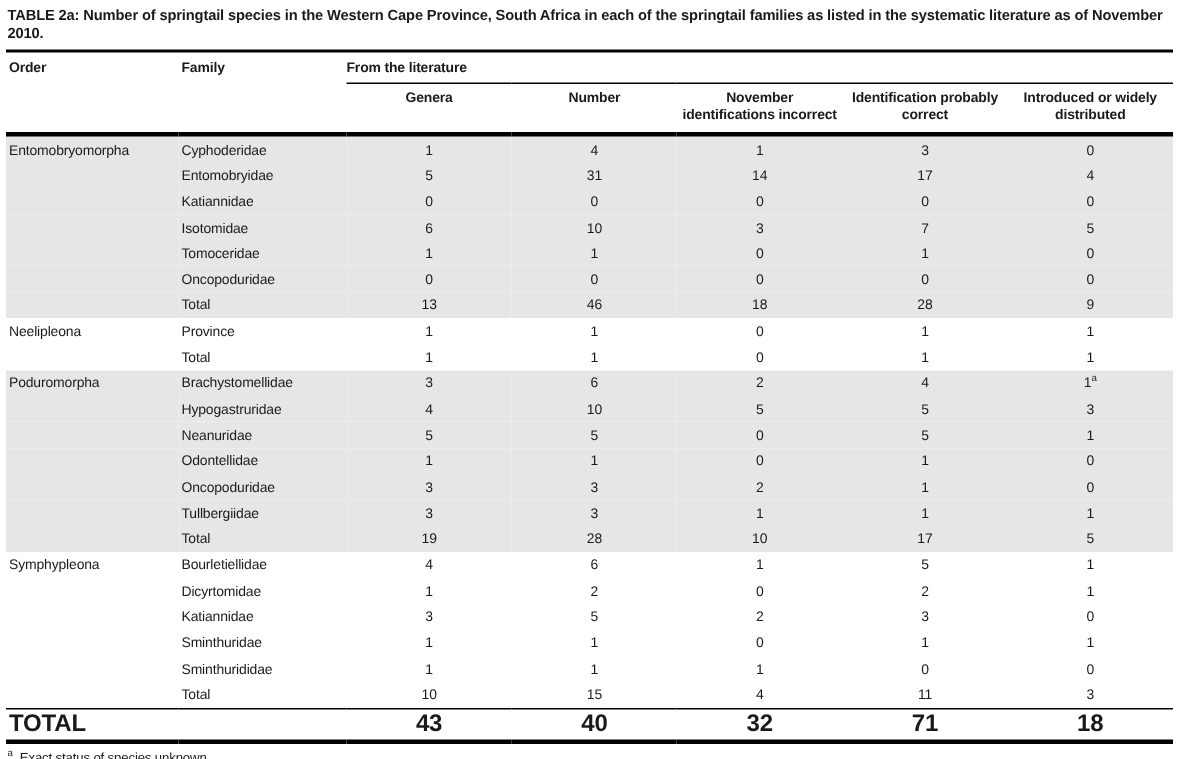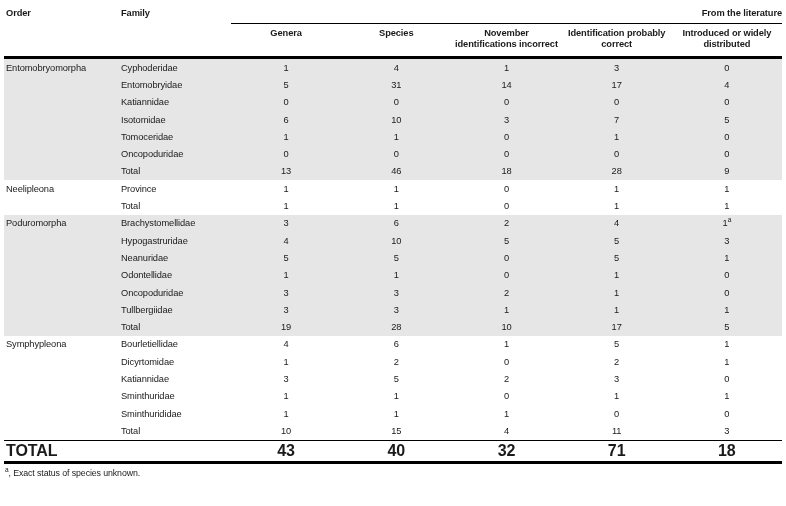--- a/index.html
+++ b/index.html
@@ -18,21 +18,21 @@
   }
   .caption .cap-label { font-weight:bold; }
   table { width:100%; border-collapse:collapse; table-layout:fixed; }
   col.col-order  { width:115px; }
   col.col-family { width:112px; }
   thead th { font-weight:bold; font-size:9.3px; padding:0; }
   th.h-order, th.h-family {
     text-align:left; vertical-align:top; padding:5px 0 0 2px;
   }
   th.h-group {
-    text-align:right; vertical-align:top; padding-top:5px;
+    text-align:left; vertical-align:top; padding-top:5px;
     height:15px;
     border-bottom:1px solid #000;
   }
   th.h-sub {
     text-align:center; vertical-align:top;
     line-height:10.5px; padding:4px 2px 4px 2px; height:24px;
   }
   thead { border-bottom:3px solid #000; }
   tbody td { font-size:9.3px; height:17.3px; padding:0; vertical-align:middle; }
   td.c-order, td.c-family { text-align:left; padding-left:2px; }
@@ -43,40 +43,44 @@
     border-top:1.5px solid #000; border-bottom:3px solid #000;
   }
   sup { font-size:6.5px; line-height:0; vertical-align:super; }
   .footnote { font-size:8.8px; padding:4px 1px 0 1px; line-height:11px; }
 </style>
 </head>
 <body>
 
 <div class="page">
 
+  <div class="caption">
+    <span class="cap-label">TABLE 2a:</span>
+    <span>Number of springtail species in the Western Cape Province, South Africa in each of the springtail families as listed in the systematic literature as of November 2010.</span>
+  </div>
 
   <table>
     <colgroup>
       <col class="col-order">
       <col class="col-family">
       <col>
         <col>
         <col>
         <col>
         <col>
     </colgroup>
     <thead>
       <tr>
         <th class="h-order" rowspan="2">Order</th>
         <th class="h-family" rowspan="2">Family</th>
         <th class="h-group" colspan="5">From the literature</th>
       </tr>
       <tr>
         <th class="h-sub">Genera</th>
-        <th class="h-sub">Species</th>
+        <th class="h-sub">Number</th>
         <th class="h-sub">November identifications incorrect</th>
         <th class="h-sub">Identification probably correct</th>
         <th class="h-sub">Introduced or widely distributed</th>
       </tr>
     </thead>
     <tbody>
 
     <tr class="shaded">
           <td class="c-order">Entomobryomorpha</td>
           <td class="c-family">Cyphoderidae</td>

